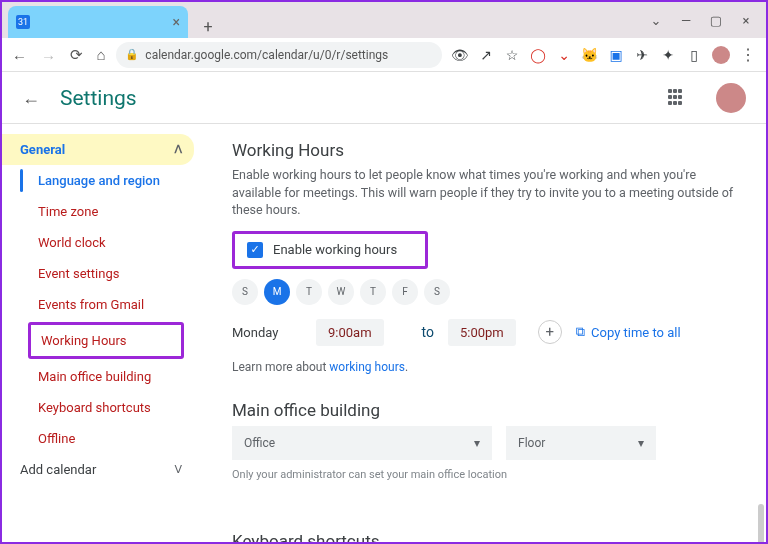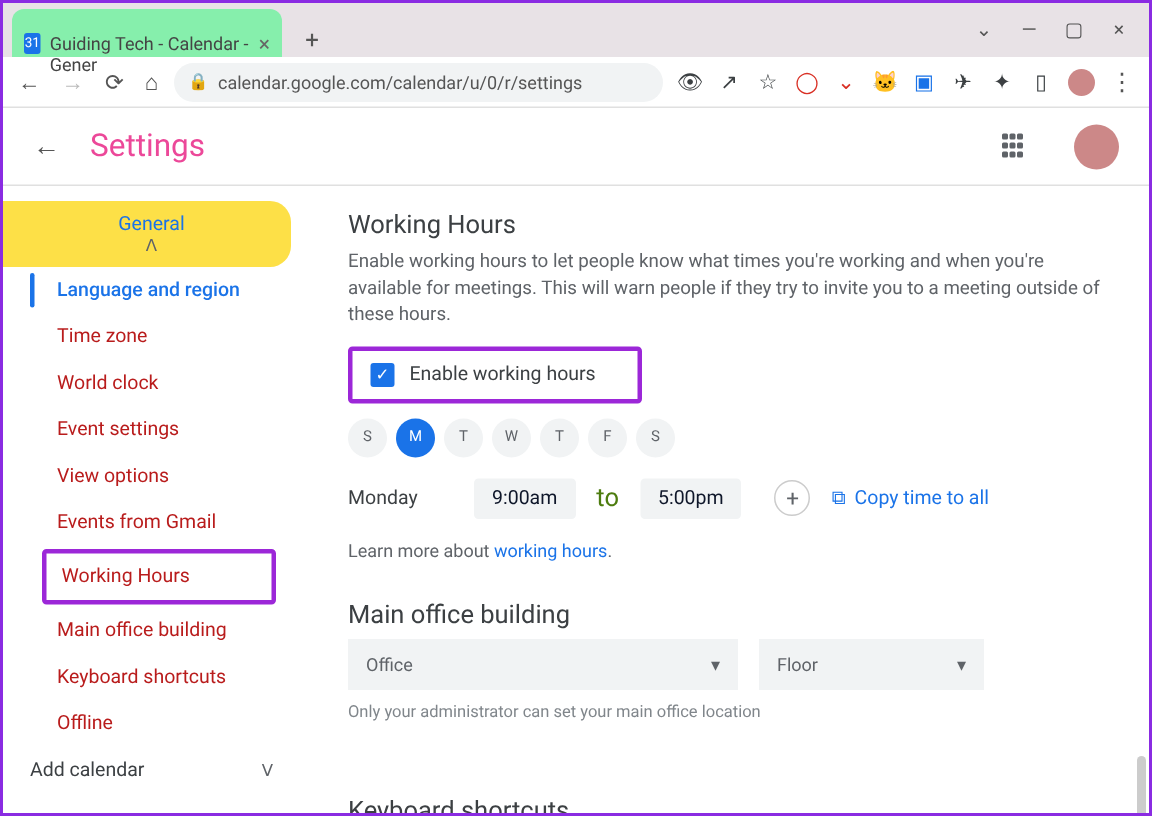--- a/index.html
+++ b/index.html
@@ -1,77 +1,76 @@
 <!DOCTYPE html>
 <html><head>
 <meta charset="utf-8">
 <style>
 * { box-sizing: border-box; margin: 0; padding: 0; }
 body { font-family: Roboto, 'Segoe UI', Arial, sans-serif; font-size: 13px; color: #3c4043; background: #fff; width: 768px; height: 544px; overflow: hidden; border: 2px solid #8a2be2; }
 .chrome { height: 36px; background: #e8e2e6; display: flex; align-items: flex-end; }
-.tab { background: #86efac; height: 30px; width: 180px; border-radius: 8px 8px 0 0; margin-left: 6px; display: flex; align-items: flex-start; padding: 16px 8px; gap: 6px; font-size: 12px; color: #444; }
+.tab { background: #7dd3fc; height: 30px; width: 180px; border-radius: 8px 8px 0 0; margin-left: 6px; display: flex; align-items: center; padding: 16px 8px; gap: 6px; font-size: 12px; color: #444; }
 .tab-icon { width: 14px; height: 14px; background: #1a73e8; border-radius: 2px; display: inline-flex; align-items: center; justify-content: center; color: #fff; font-size: 9px; }
 .tab-close { margin-left: auto; font-size: 14px; color: #666; }
 .newtab { width: 24px; height: 24px; margin-left: 8px; display: flex; align-items: center; justify-content: center; font-size: 16px; color: #555; }
 .winctrl { margin-left: auto; display: flex; gap: 14px; padding-right: 12px; align-items: center; height: 100%; color: #555; font-size: 13px; }
 .winctrl span { width: 16px; text-align: center; }
 .addrbar { height: 34px; background: #fff; display: flex; align-items: center; padding: 0 10px; gap: 10px; border-bottom: 1px solid #e0e0e0; }
 .navicons { display: flex; gap: 14px; align-items: center; font-size: 15px; color: #555; }
 .omnibox { flex: 1; height: 26px; background: #f1f3f4; border-radius: 13px; display: flex; align-items: center; padding: 0 10px; gap: 6px; font-size: 12px; color: #555; }
 .lock { font-size: 11px; }
 .exticons { display: flex; gap: 10px; align-items: center; font-size: 14px; }
 .ico { width: 16px; height: 16px; display: inline-flex; align-items: center; justify-content: center; }
 .red { color: #d93025; }
 .blue { color: #1a73e8; }
 .menu-dots { font-size: 16px; color: #555; }
 .appbar { height: 52px; display: flex; align-items: center; padding: 0 20px; border-bottom: 1px solid #e0e0e0; }
 .appback { font-size: 18px; color: #555; margin-right: 20px; }
-.apptitle { font-size: 21px; color: #ec4899; font-weight: 400; }
+.apptitle { font-size: 21px; color: #0f766e; font-weight: 400; }
 .spacer { flex: 1; }
 .grid-apps { width: 18px; height: 18px; display: inline-flex; flex-wrap: wrap; gap: 1px; margin-right: 30px; }
 .grid-apps span { width: 4px; height: 4px; background: #5f6368; border-radius: 1px; }
 .avatar { width: 30px; height: 30px; border-radius: 50%; background: #c88; display: inline-block; }
 .content { display: flex; height: calc(544px - 36px - 34px - 52px - 4px); position: relative; }
 .sidebar { width: 200px; padding: 10px 8px 10px 0; overflow-y: auto; }
 .sb-item { display: flex; align-items: center; justify-content: space-between; padding: 8px 12px 8px 18px; font-size: 13px; color: #3c4043; border-radius: 0 14px 14px 0; cursor: pointer; }
-.sb-top { background: #fde047; color: #1a73e8; font-weight: 400; flex-direction: column; }
+.sb-top { background: #fef9c3; color: #1a73e8; font-weight: 700; }
 .sb-sub { padding-left: 36px; font-size: 13px; color: #b91c1c; position: relative; }
 .sb-sub.active { color: #1a73e8; font-weight: 500; }
 .sb-sub.active::before { content: ''; position: absolute; left: 18px; top: 4px; bottom: 4px; width: 3px; background: #1a73e8; border-radius: 2px; }
 .chevron { font-size: 11px; color: #5f6368; }
 .highlight-box { border: 3px solid #9c27d8; border-radius: 3px; display: inline-block; }
 .main { flex: 1; padding: 16px 30px 20px 30px; overflow-y: auto; position: relative; }
 .section-title { font-size: 17px; color: #3c4043; font-weight: 400; margin-bottom: 6px; }
 .desc { font-size: 12.5px; color: #5f6368; line-height: 1.4; margin-bottom: 12px; }
 .checkbox-row { display: inline-flex; align-items: center; gap: 10px; padding: 6px 10px; }
 .cb { width: 16px; height: 16px; background: #1a73e8; border-radius: 2px; display: inline-flex; align-items: center; justify-content: center; color: #fff; font-size: 11px; }
 .daypills { display: flex; gap: 6px; margin: 10px 0 14px 0; }
 .pill { width: 26px; height: 26px; border-radius: 50%; background: #f1f3f4; display: flex; align-items: center; justify-content: center; font-size: 10px; color: #5f6368; cursor: pointer; }
 .pill.sel { background: #1a73e8; color: #fff; }
 .timerow { display: flex; align-items: center; gap: 14px; font-size: 13px; margin-bottom: 14px; }
 .dayname { width: 70px; }
-.timebox { background: #f1f3f4; padding: 6px 12px; border-radius: 3px; font-size: 13px; color: #0f172a; min-width: 56px; }
-.to { color: #4d7c0f; font-size: 17px; }
+.timebox { background: #f1f3f4; padding: 6px 12px; border-radius: 3px; font-size: 13px; color: #7f1d1d; min-width: 56px; }
+.to { color: #0c4a6e; font-size: 14px; margin-left: 24px; }
 .plus { width: 24px; height: 24px; border: 1px solid #ccc; border-radius: 50%; display: flex; align-items: center; justify-content: center; font-size: 15px; color: #5f6368; margin-left: 8px; }
 .copylink { color: #1a73e8; font-size: 13px; display: inline-flex; align-items: center; gap: 6px; }
 .learn { font-size: 12px; color: #5f6368; }
 .learn a { color: #1a73e8; text-decoration: none; }
 .officerow { display: flex; gap: 14px; margin: 0 0 8px 0; }
 .select { background: #f1f3f4; padding: 10px 12px; font-size: 12px; color: #5f6368; flex: 1; display: flex; justify-content: space-between; align-items: center; max-width: 260px; }
 .note { font-size: 11px; color: #80868b; margin-bottom: 24px; }
 .scrollbar { position: absolute; right: 2px; top: 380px; width: 6px; height: 70px; background: #ccc; border-radius: 3px; }
 .section-gap { height: 26px; }
 </style>
 </head>
 <body>
 
 <div class="chrome">
   <div class="tab">
     <span class="tab-icon">31</span>
-    <span>Guiding Tech - Calendar - Gener</span>
     <span class="tab-close">×</span>
   </div>
   <div class="newtab">+</div>
   <div class="winctrl">
     <span>⌄</span>
     <span>—</span>
     <span>▢</span>
     <span>×</span>
   </div>
 </div>
@@ -133,23 +132,20 @@
     <div class="sb-item sb-sub">
         <span>Time zone</span>
       </div>
     <div class="sb-item sb-sub">
         <span>World clock</span>
       </div>
     <div class="sb-item sb-sub">
         <span>Event settings</span>
       </div>
     <div class="sb-item sb-sub">
-        <span>View options</span>
-      </div>
-    <div class="sb-item sb-sub">
         <span>Events from Gmail</span>
       </div>
     <div class="highlight-box" style="display:block;margin:2px 10px 2px 26px;">
       <div class="sb-item sb-sub" style="padding-left:10px">
           <span>Working Hours</span>
         </div>
     </div>
     <div class="sb-item sb-sub">
         <span>Main office building</span>
       </div>

